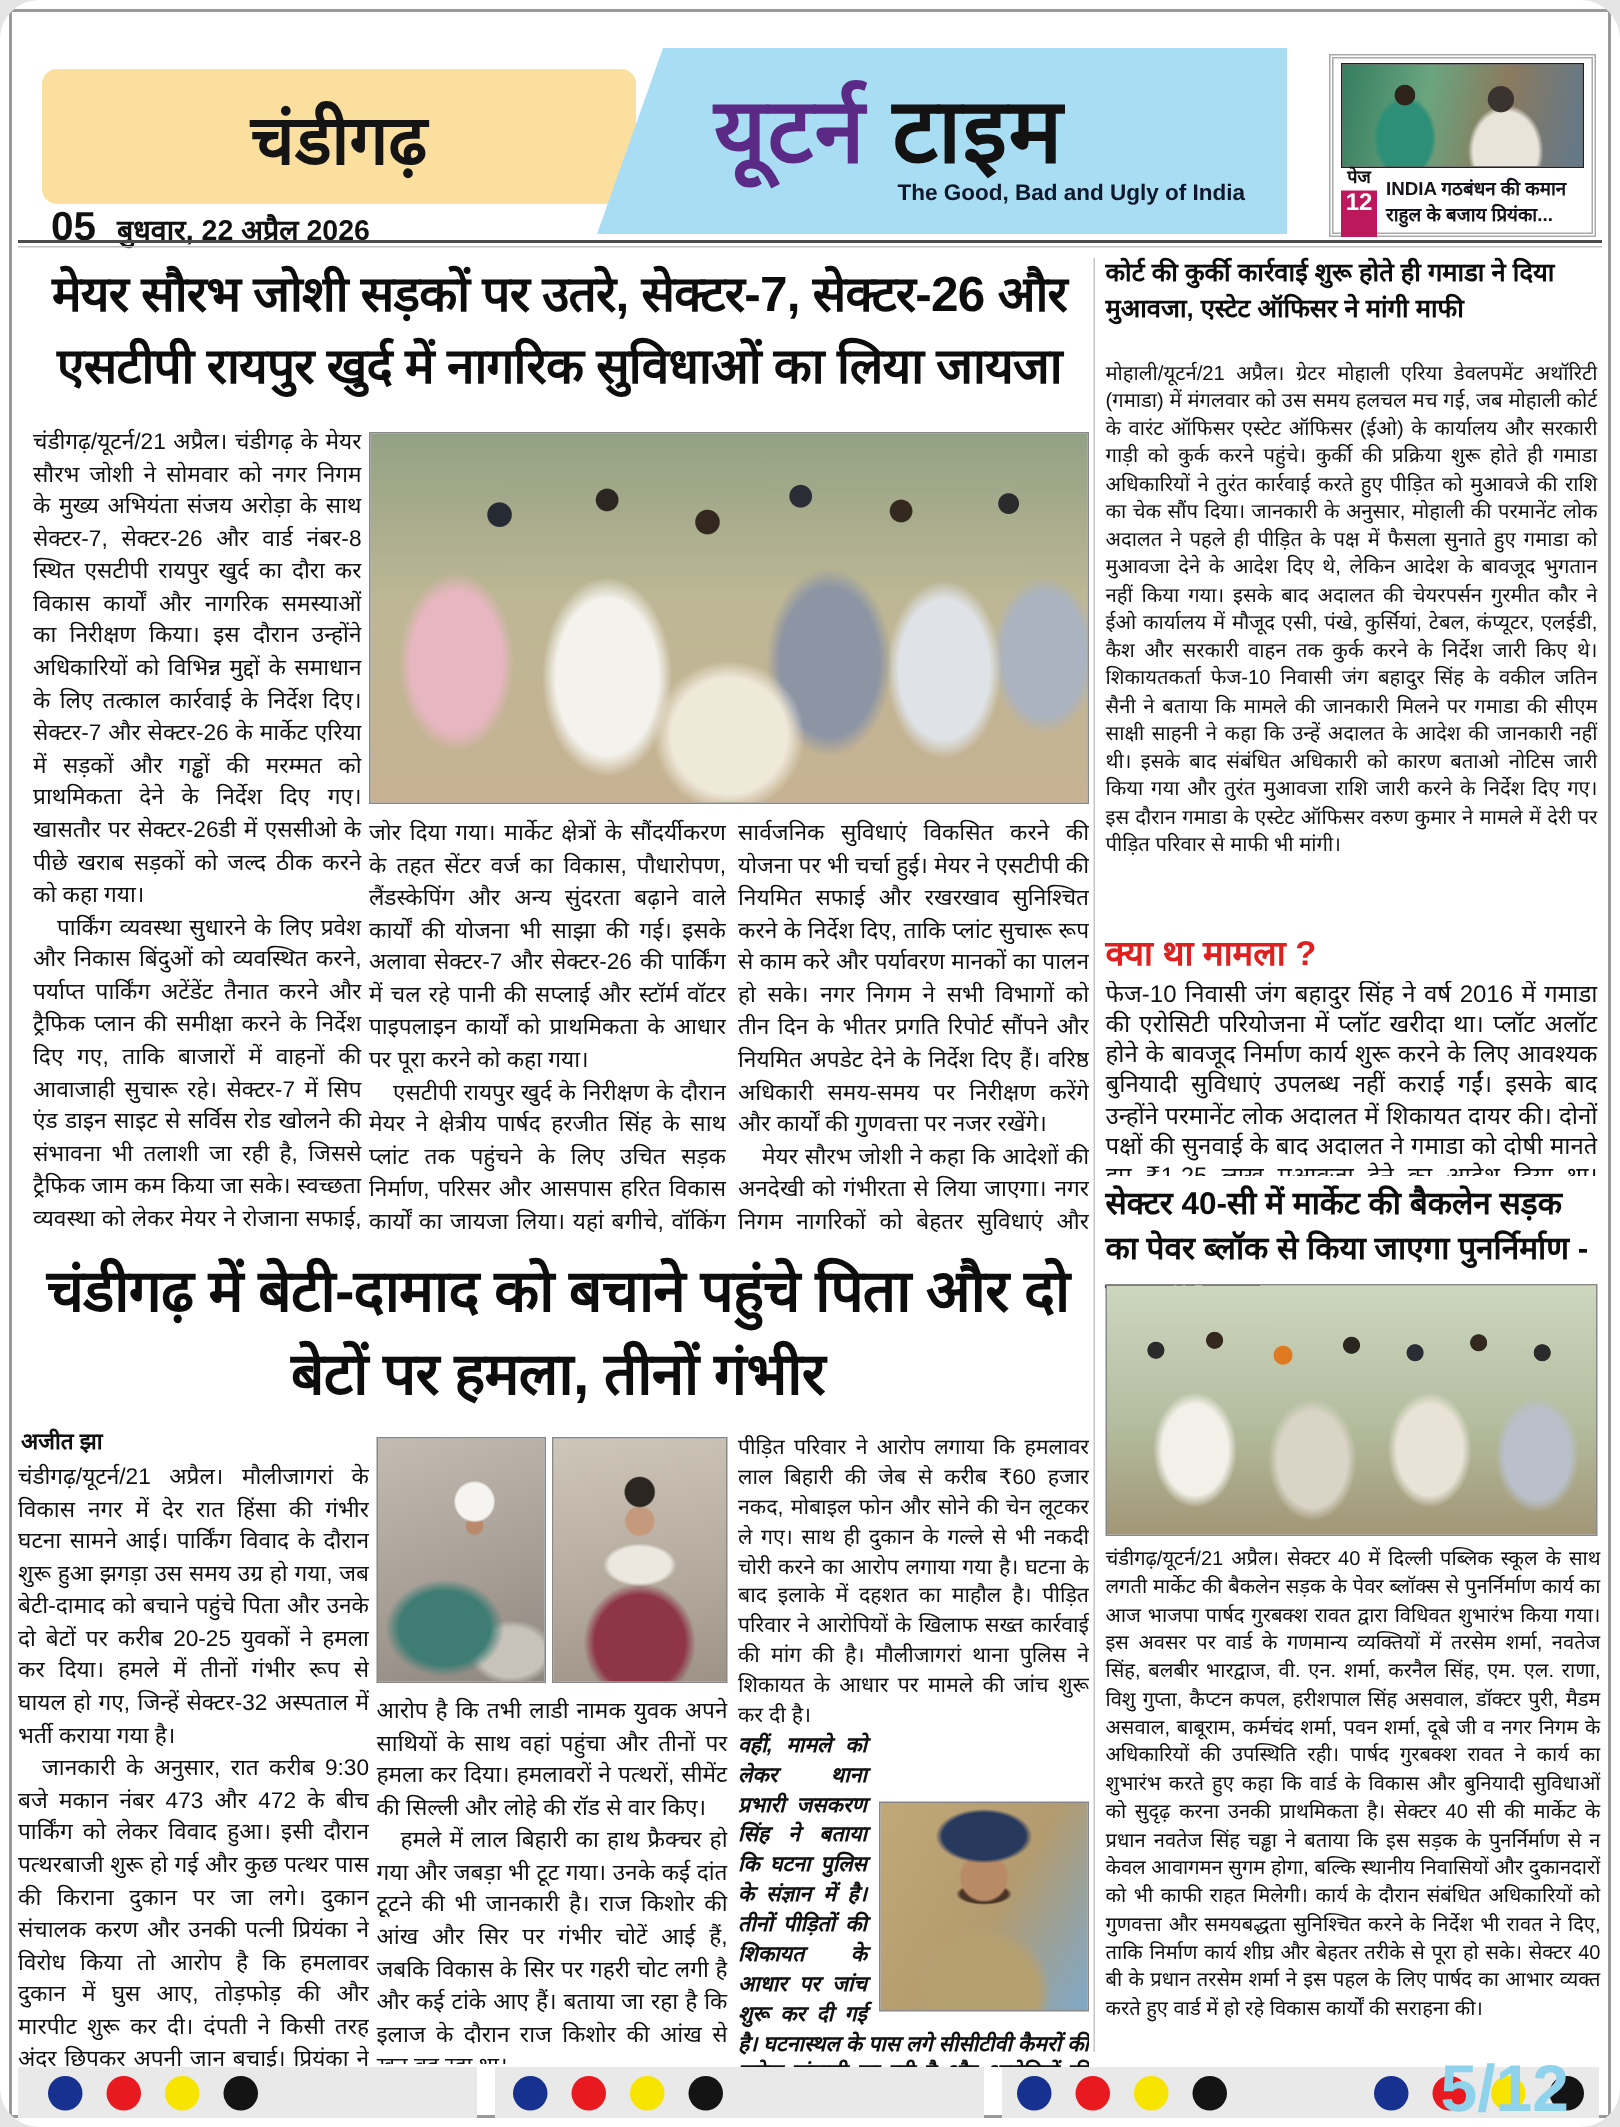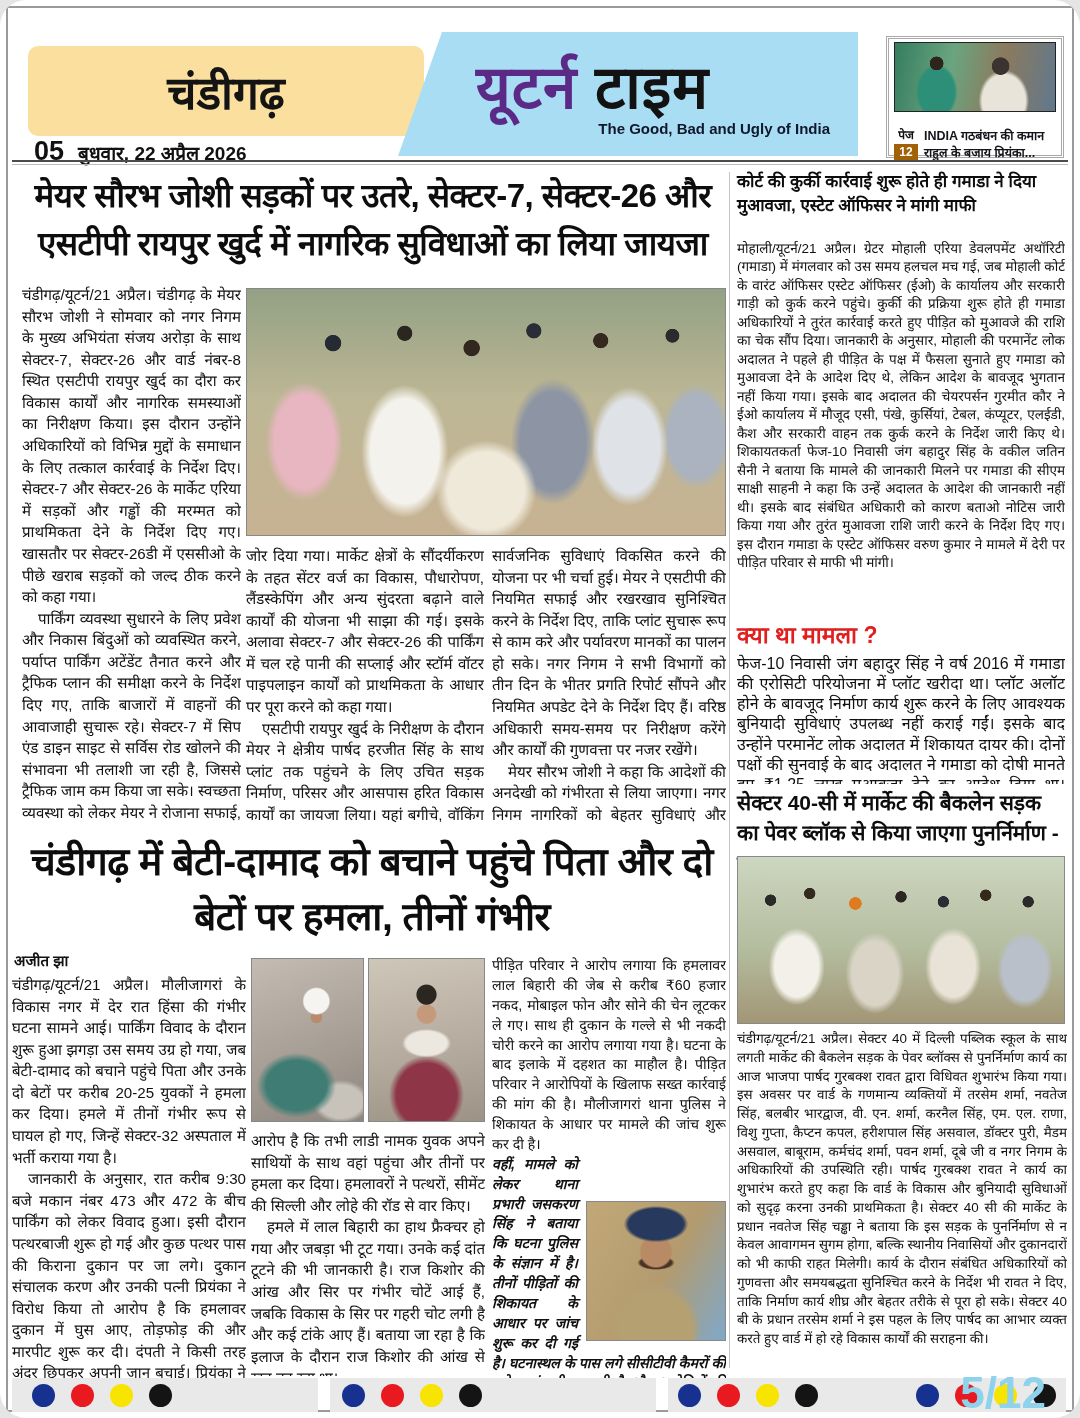--- a/index.html
+++ b/index.html
@@ -25,23 +25,23 @@
   .mast-tag{position:absolute;right:28px;top:88px;font-size:15px;font-weight:700;color:#0f172a;}
   .promo{position:absolute;left:886px;top:36px;width:178px;height:122px;border:3px double #a9a9a9;
          background:#fff;padding:3px 5px;}
   .promo-photo{width:100%;height:70px;border:1px solid #222;
      background:
        radial-gradient(circle 11px at 26% 30%,#2e241c 0 60%,transparent 65%),
        radial-gradient(ellipse 30px 40px at 26% 72%,#2e8f78 0 60%,transparent 70%),
        radial-gradient(circle 14px at 66% 34%,#3a3330 0 60%,transparent 65%),
        radial-gradient(ellipse 36px 44px at 68% 85%,#e8e4da 0 60%,transparent 70%),
        linear-gradient(100deg,#357d5f 0%,#6aa57f 35%,#8b7a5e 65%,#61788c 100%);}
-  .promo-bottom{display:flex;gap:6px;margin-top:16px;align-items:center;}
+  .promo-bottom{display:flex;gap:6px;margin-top:0;align-items:center;}
   .pej{font-size:12px;font-weight:800;text-align:center;line-height:1.1;}
-  .pej .red{display:block;background:#a16207;color:#fff;width:24px;height:17px;font-size:12px;
+  .pej .red{display:block;background:#be185d;color:#fff;width:24px;height:31px;font-size:16px;
             line-height:17px;margin-top:2px;}
   .promo-text{font-size:12.5px;font-weight:800;line-height:1.35;color:#14141a;}
   .hrule{position:absolute;left:12px;top:160px;width:1056px;height:2px;background:#4c4c4c;}
   .hrule2{position:absolute;left:12px;top:164px;width:1056px;height:1px;background:#bdbdbd;}
   .vsep{position:absolute;left:729px;top:172px;width:1px;height:1196px;background:#c6c6c6;}
 
   
   .col{position:absolute;text-align:justify;overflow:hidden;}
   .col p{margin:0;}
   .col p.ind{text-indent:16px;}

